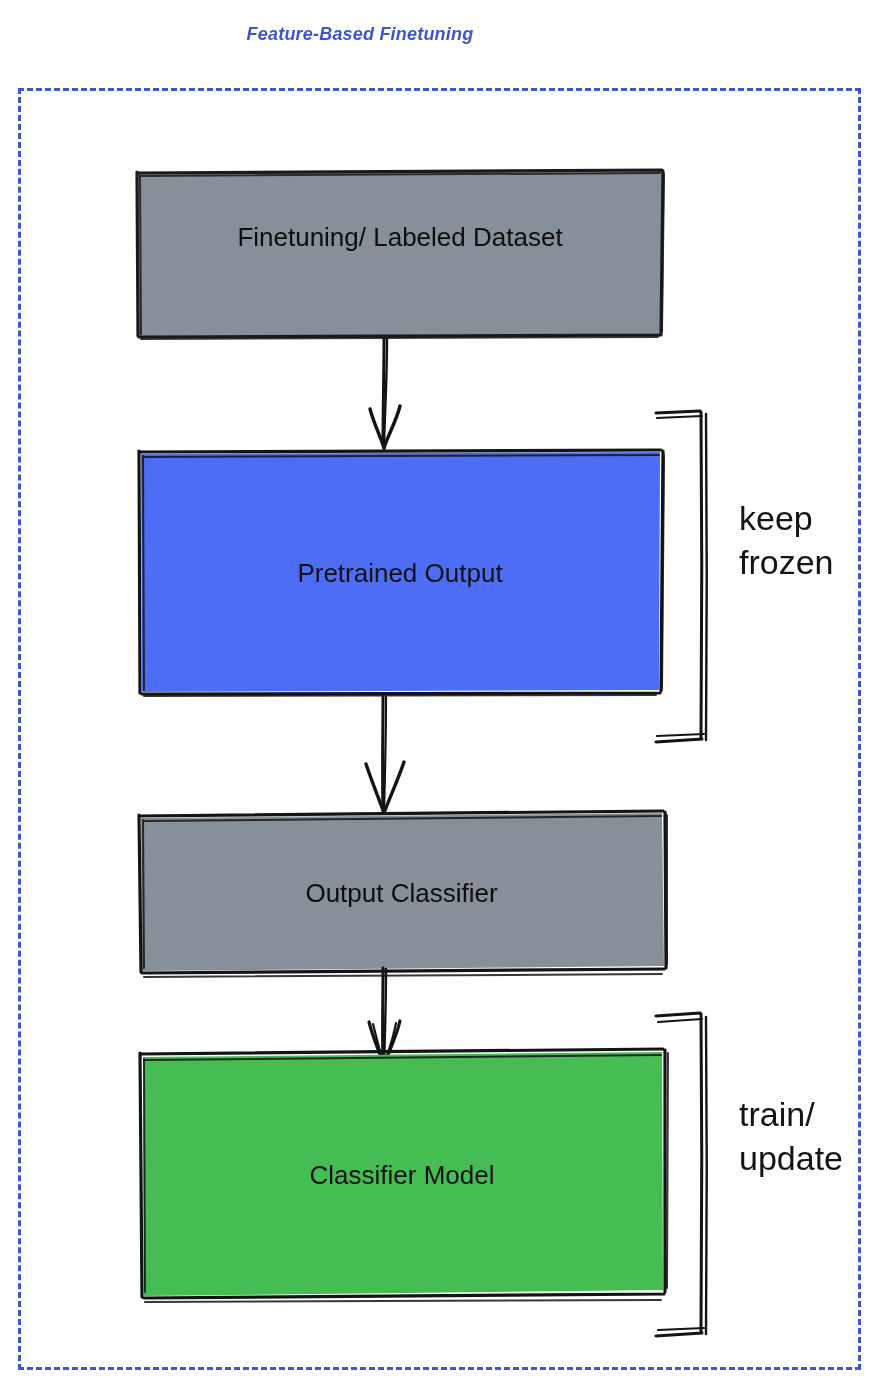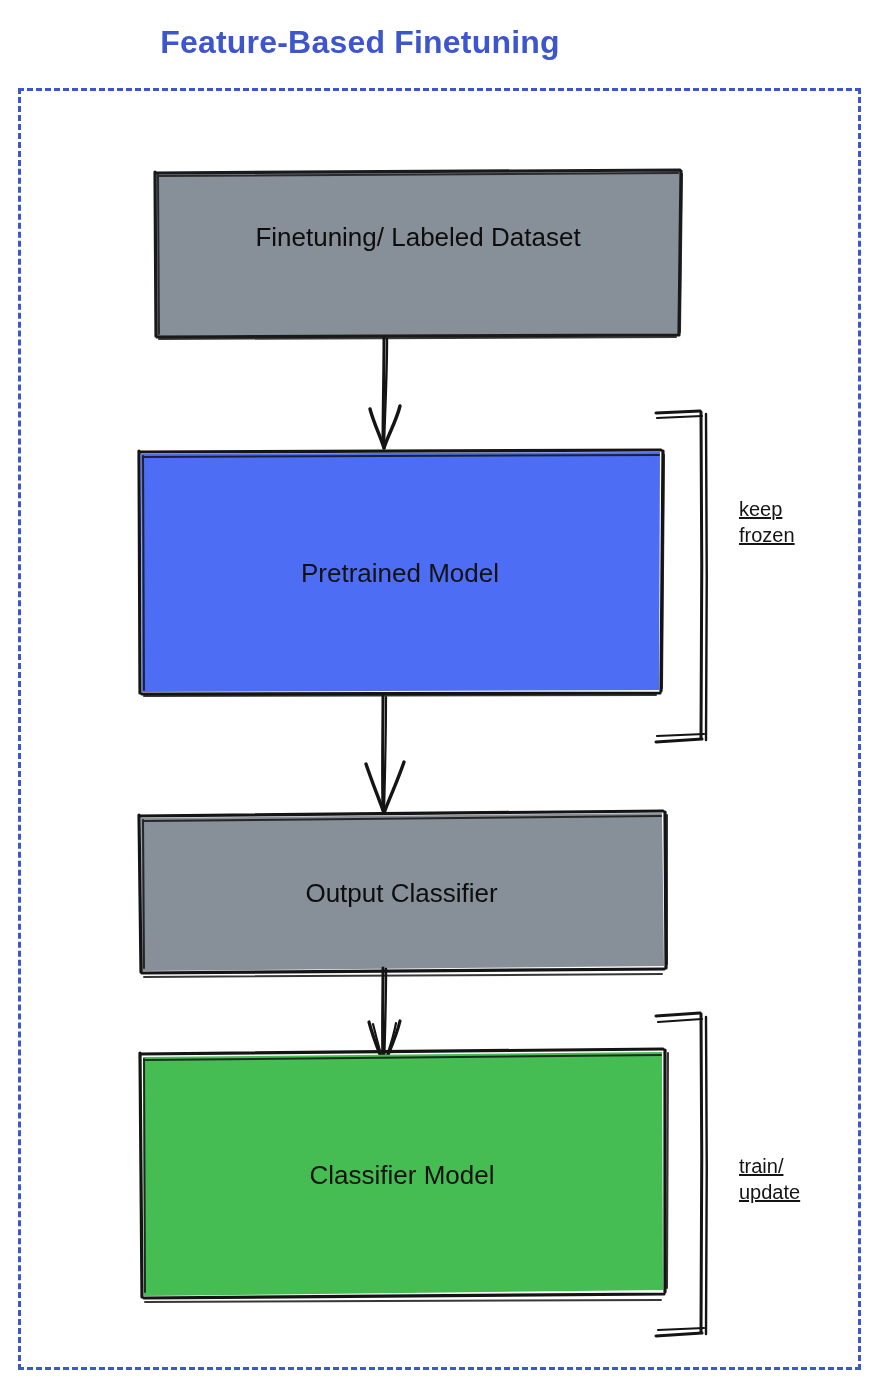--- a/index.html
+++ b/index.html
@@ -16,25 +16,26 @@
     height: 1393px;
     background: #ffffff;
     overflow: hidden;
   }
   .diagram-title {
     position: absolute;
     left: 0;
     top: 24px;
     width: 720px;
     text-align: center;
-    font-size: 32px;
+    font-size: 18px;
     font-weight: 700;
     color: #3d56cc;
     letter-spacing: 0.2px;
     font-family: "Liberation Sans", sans-serif;
+    font-style: italic;
   }
   .dashed-frame {
     position: absolute;
     left: 18px;
     top: 88px;
     width: 843px;
     height: 1282px;
     border: 3px dashed #3d56cc;
     box-sizing: border-box;
     background: transparent;
@@ -54,38 +55,37 @@
     color: #121212;
     font-size: 26px;
     font-family: "Liberation Sans", sans-serif;
     line-height: 1.2;
     white-space: pre;
   }
   .node-gray .node-label { color: #0d0d0d; }
   .bracket-label {
     position: absolute;
     color: #141414;
-    font-size: 20px;
+    font-size: 34px;
     line-height: 1.28;
     font-family: "Liberation Sans", sans-serif;
     white-space: pre-line;
-    text-decoration: underline;
   }
   svg { display: block; overflow: visible; }
 </style>
 </head>
 <body>
 
 <div id="canvas">
 
   <div class="diagram-title">Feature-Based Finetuning</div>
 
   <div class="dashed-frame"></div>
 
-  <div class="node node-gray" style="left:148px; top:166px; width:540px; height:176px;">
+  <div class="node node-gray" style="left:130px; top:166px; width:540px; height:176px;">
     <svg class="node-shape" viewBox="0 0 540 176" preserveAspectRatio="none">
       <path d="M8,8 L532,5 L531,168 L9,170 Z" fill="#878f99"></path>
       <path d="M7,7 L532,4 M533,5 L531,169 M530,169 L9,171 M8,170 L7,6" fill="none" stroke="#1a1a1a" stroke-width="3.2" stroke-linecap="round"></path>
       <path d="M10,10 L530,7 M534,8 L532,166 M528,171 L11,173 M11,168 L10,9" fill="none" stroke="#1a1a1a" stroke-width="2" stroke-linecap="round" opacity="0.85"></path>
     </svg>
     <div class="node-label" style="top:56px;">Finetuning/ Labeled Dataset</div>
   </div>
 
   <svg style="position:absolute; left:352px; top:336px; width:70px; height:118px;" viewBox="0 0 70 118">
     <path d="M32,2 C32,40 31,70 31,108" fill="none" stroke="#141414" stroke-width="3" stroke-linecap="round"></path>
@@ -93,21 +93,21 @@
     <path d="M18,73 C22,88 28,99 32,112" fill="none" stroke="#141414" stroke-width="3.4" stroke-linecap="round"></path>
     <path d="M48,70 C44,86 36,99 32,112" fill="none" stroke="#141414" stroke-width="3.4" stroke-linecap="round"></path>
   </svg>
 
   <div class="node node-blue" style="left:132px; top:446px; width:536px; height:252px;">
     <svg class="node-shape" viewBox="0 0 536 252" preserveAspectRatio="none">
       <path d="M9,8 L528,6 L527,244 L10,246 Z" fill="#4d6df5"></path>
       <path d="M7,6 L529,4 M531,5 L529,245 M528,247 L10,248 M8,247 L7,5" fill="none" stroke="#141414" stroke-width="3.2" stroke-linecap="round"></path>
       <path d="M11,11 L527,9 M532,9 L530,242 M524,249 L12,250 M12,244 L11,10" fill="none" stroke="#141414" stroke-width="2" stroke-linecap="round" opacity="0.85"></path>
     </svg>
-    <div class="node-label" style="top:112px;">Pretrained Model</div>
+    <div class="node-label" style="top:112px;">Pretrained Output</div>
   </div>
 
   <svg style="position:absolute; left:652px; top:408px; width:68px; height:338px;" viewBox="0 0 68 338">
     <path d="M4,5 L48,3" fill="none" stroke="#141414" stroke-width="3" stroke-linecap="round"></path>
     <path d="M5,10 L50,8" fill="none" stroke="#141414" stroke-width="2.2" stroke-linecap="round"></path>
     <path d="M49,4 C50,110 50,225 49,330" fill="none" stroke="#141414" stroke-width="3" stroke-linecap="round"></path>
     <path d="M54,6 C55,112 55,226 54,332" fill="none" stroke="#141414" stroke-width="2.4" stroke-linecap="round"></path>
     <path d="M4,334 L50,331" fill="none" stroke="#141414" stroke-width="3" stroke-linecap="round"></path>
     <path d="M5,328 L52,326" fill="none" stroke="#141414" stroke-width="2.2" stroke-linecap="round"></path>
   </svg>
@@ -149,16 +149,16 @@
   </div>
 
   <svg style="position:absolute; left:652px; top:1010px; width:68px; height:330px;" viewBox="0 0 68 330">
     <path d="M4,6 L48,3" fill="none" stroke="#141414" stroke-width="3" stroke-linecap="round"></path>
     <path d="M6,12 L50,9" fill="none" stroke="#141414" stroke-width="2.2" stroke-linecap="round"></path>
     <path d="M49,4 C50,108 50,220 49,322" fill="none" stroke="#141414" stroke-width="3" stroke-linecap="round"></path>
     <path d="M54,7 C55,110 55,222 54,324" fill="none" stroke="#141414" stroke-width="2.4" stroke-linecap="round"></path>
     <path d="M4,326 L50,323" fill="none" stroke="#141414" stroke-width="3" stroke-linecap="round"></path>
     <path d="M6,320 L52,318" fill="none" stroke="#141414" stroke-width="2.2" stroke-linecap="round"></path>
   </svg>
-  <div class="bracket-label" style="left:739px; top:1154px;">train/
+  <div class="bracket-label" style="left:739px; top:1093px;">train/
 update</div>
 
 </div>
 
 </body></html>

